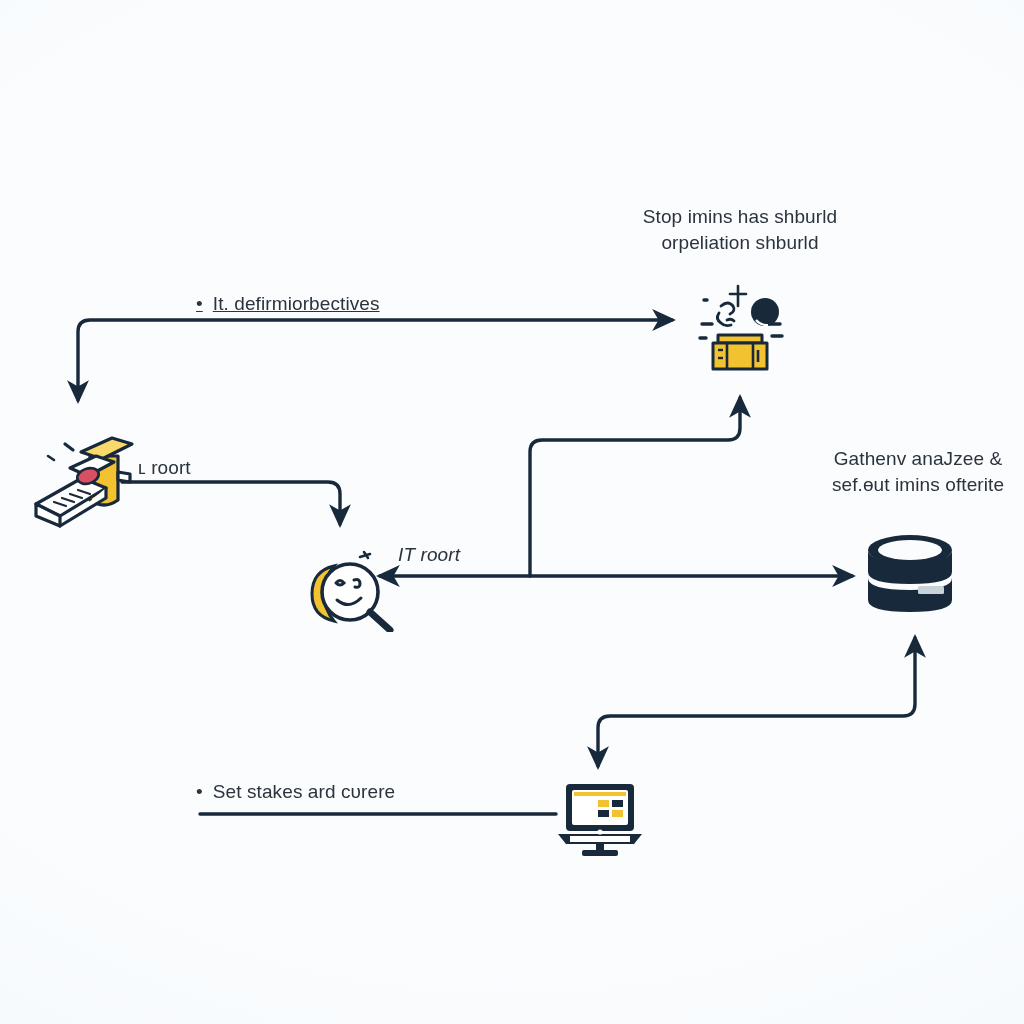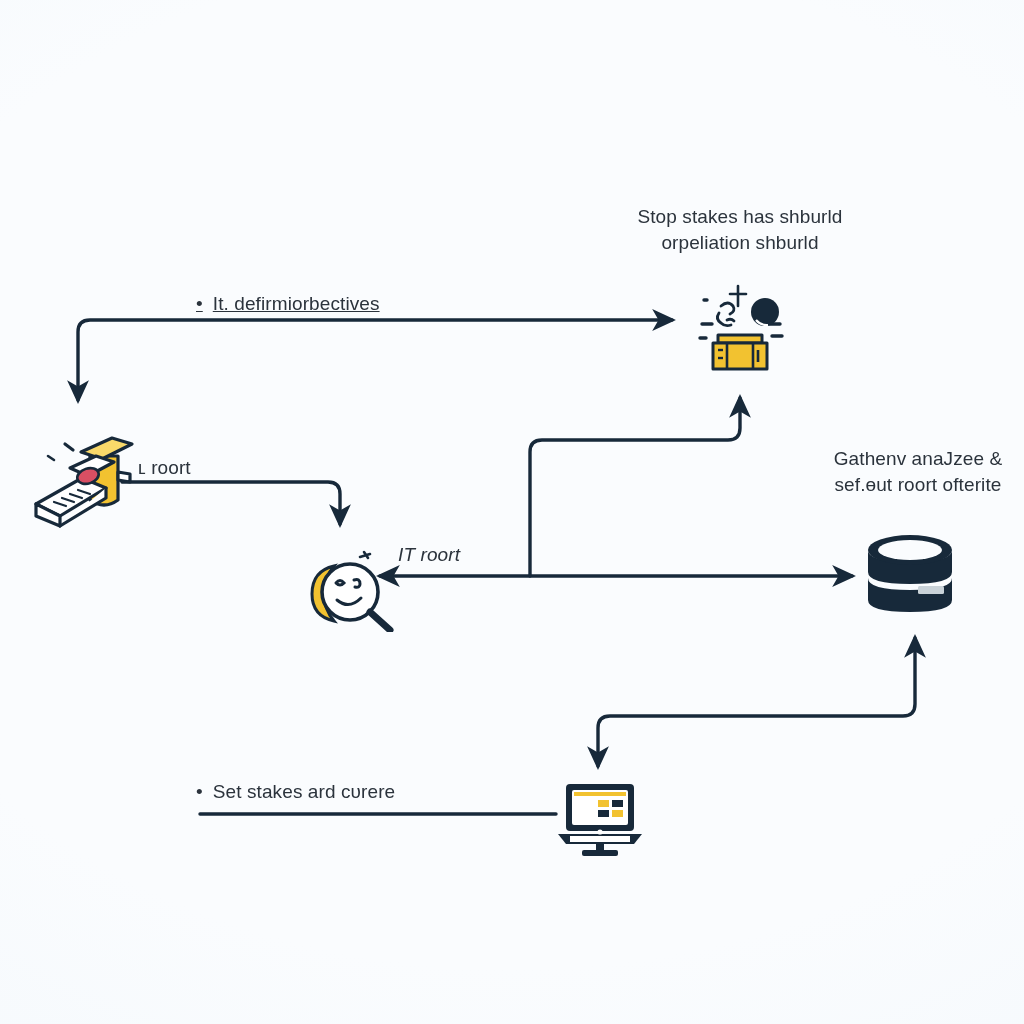--- a/index.html
+++ b/index.html
@@ -78,33 +78,33 @@
 
       <path d="M530,576 L530,452 Q530,440 542,440 L728,440 Q740,440 740,428 L740,398" marker-end="url(#ah)"></path>
 
       <path d="M598,766 L598,728 Q598,716 610,716 L903,716 Q915,716 915,704 L915,638" marker-start="url(#ah)" marker-end="url(#ah)"></path>
 
       <path d="M200,814 L556,814"></path>
     </g>
   </svg>
 
   <div class="label center" style="left:620px; top:204px; width:240px;">
-    <div>Stop stakes has shburld</div>
+    <div>Stop imins has shburld</div>
     <div>orpeliation shburld</div>
   </div>
 
   <div class="label bullet" style="left:196px; top:291px;text-decoration:underline;">It. defirmiorbectives</div>
 
   <div class="label" style="left:138px; top:455px;">ʟ roort</div>
 
   <div class="label" style="left:398px; top:542px;font-style:italic;">IT roort</div>
 
   <div class="label center" style="left:818px; top:446px; width:200px;">
     <div>Gathenv anaJzee &amp;</div>
-    <div>sef.ɵut roort ofterite</div>
+    <div>sef.ɵut imins ofterite</div>
   </div>
 
   <div class="label bullet" style="left:196px; top:779px;">Set stakes ard cᴜrere</div>
 
   <div class="icon" style="left:26px; top:416px;">
     <svg width="130" height="112" viewBox="0 0 130 112">
       <g stroke="#17293a" stroke-width="3.2" stroke-linejoin="round" stroke-linecap="round" fill="none">
 
         <path d="M39,28 L47,34"></path>
         <path d="M22,40 L28,44" stroke-width="2.6"></path>

